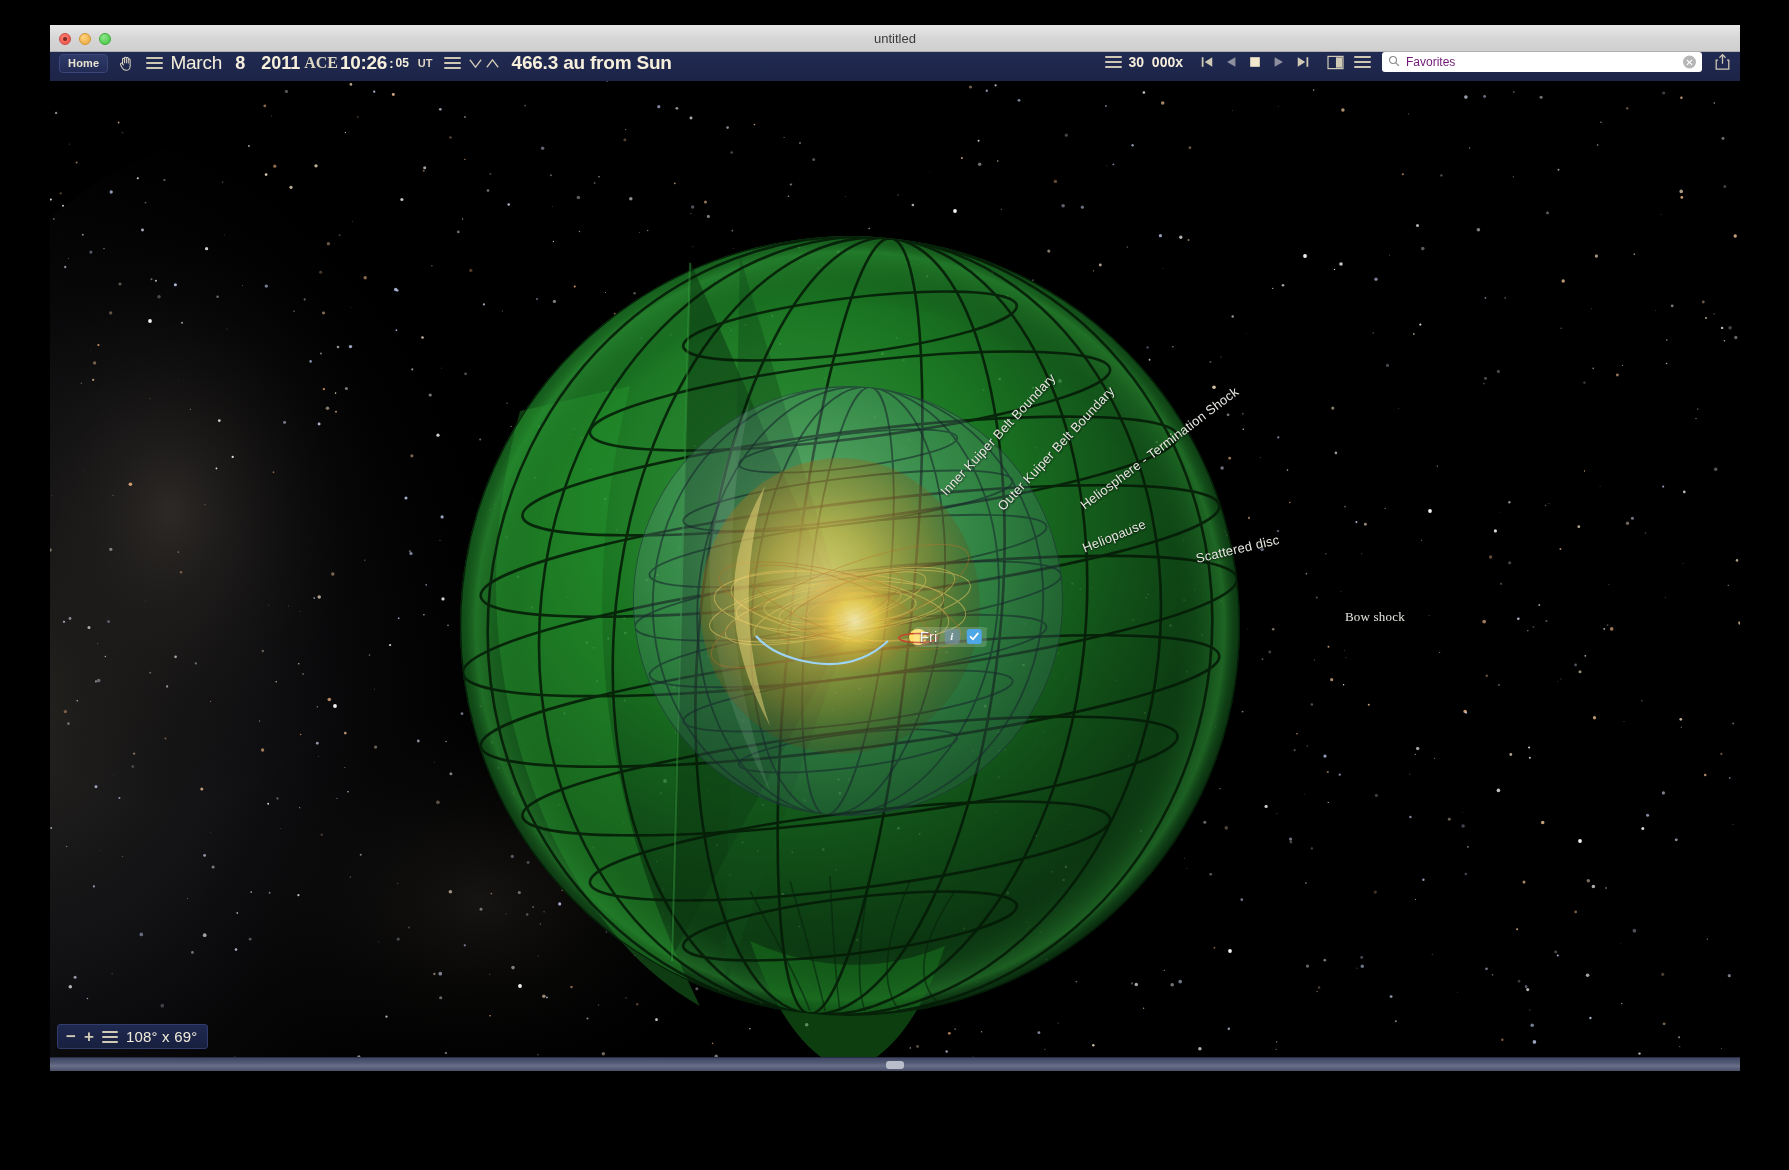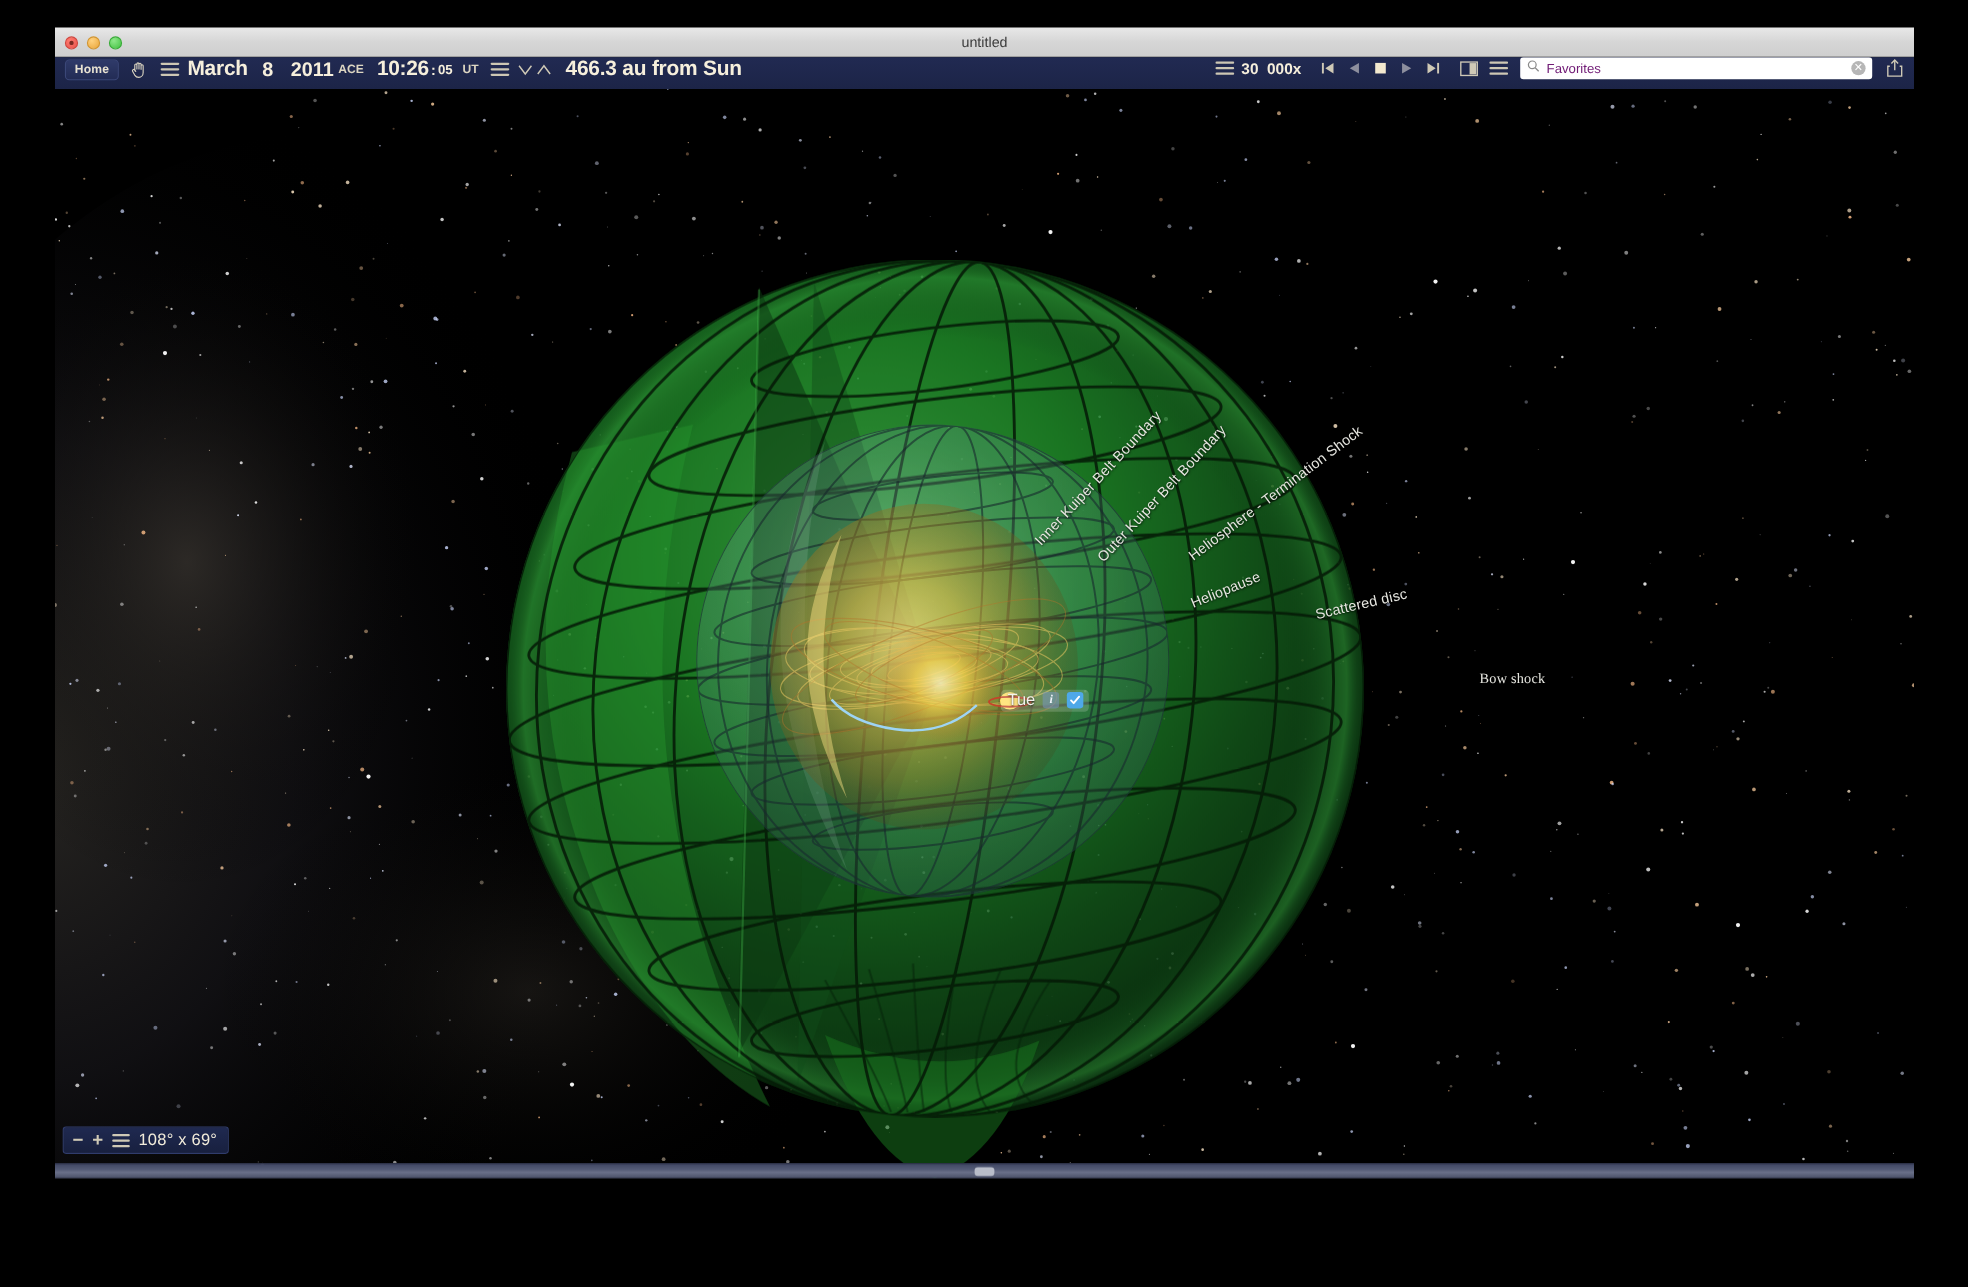--- a/index.html
+++ b/index.html
@@ -66,26 +66,26 @@
   }
   .tb-icon { display: inline-flex; align-items: center; justify-content: center; }
   .hand-icon { margin-right: 10px; }
   .hamburger {
     display:inline-block; width: 17px; margin-right: 7px;
   }
   .hamburger i {
     display:block; height: 2px; background:#cdc7b4; margin: 3px 0; border-radius:1px;
   }
   .tb-month {
-    font-size: 19px; font-weight: bold; color: #f6efdc;
+    font-size: 19px; font-weight: normal; color: #f6efdc;
     letter-spacing: -0.2px; margin-right: 13px;
   }
   .tb-day { font-size: 18px; font-weight: bold; color: #f6efdc; margin-right: 16px; }
   .tb-year { font-size: 18px; font-weight: bold; color: #f6efdc; margin-right: 4px; }
-  .tb-era  { font-size: 11px; font-weight: bold; color: #ddd6c2; margin-right: 12px; }
+  .tb-era  { font-size: 16px; font-weight: bold; color: #ddd6c2; margin-right: 2px; font-family: Liberation Serif, serif; }
   .tb-time { font-size: 19px; font-weight: bold; color: #f6efdc; letter-spacing: -0.3px; }
   .tb-colon{ font-size: 13px; font-weight: bold; color:#f6efdc; margin: 0 2px; }
   .tb-sec  { font-size: 12px; font-weight: bold; color: #f6efdc; margin-right: 9px;}
   .tb-tz   { font-size: 11px; font-weight: bold; color: #ddd6c2; margin-right: 11px; }
   .chev { width: 15px; height: 15px; margin-right: 2px; }
   .tb-dist { font-size: 19px; font-weight: bold; color: #f6efdc; margin-left: 10px; letter-spacing:-0.2px;}
   .tb-rate { font-size: 14px; font-weight: bold; color: #f6efdc; margin-right: 12px; white-space:pre; }
 
   .pc-btn { margin: 0 5px; display:inline-flex; align-items:center; }
   .split-icon { margin: 0 10px 0 12px; }
@@ -1395,21 +1395,21 @@
     <div id="scene-labels">
         <div class="obj-label" style="left: 893px; top: 405px; transform-origin: left center; transform: rotate(-47deg);">Inner Kuiper Belt Boundary</div>
         <div class="obj-label" style="left: 950px; top: 420px; transform-origin: left center; transform: rotate(-47deg);">Outer Kuiper Belt Boundary</div>
         <div class="obj-label" style="left: 1032px; top: 418px; transform-origin: left center; transform: rotate(-37deg);">Heliosphere - Termination Shock</div>
         <div class="obj-label" style="left: 1033px; top: 460px; transform-origin: left center; transform: rotate(-22deg);">Heliopause</div>
         <div class="obj-label" style="left: 1146px; top: 470px; transform-origin: left center; transform: rotate(-13deg);">Scattered disc</div>
         <div class="obj-label" style="left: 1295px; top: 528px; transform-origin: left center; transform: rotate(0deg); font-family: Liberation Serif, serif;">Bow shock</div>
       </div>
 
     <div id="sun-chip">
-      <span class="sun-name">Tue</span>
+      <span class="sun-name">Fri</span>
       <span class="chip-i">i</span>
       <span class="chip-check">
         <svg width="11" height="11" viewBox="0 0 12 12">
           <path d="M2 6.3 L4.6 9 L10 2.6" fill="none" stroke="#ffffff" stroke-width="1.9" stroke-linecap="round" stroke-linejoin="round"></path>
         </svg>
       </span>
     </div>
 
     <div id="zoom-hud">
       <span class="hud-minus">−</span>

